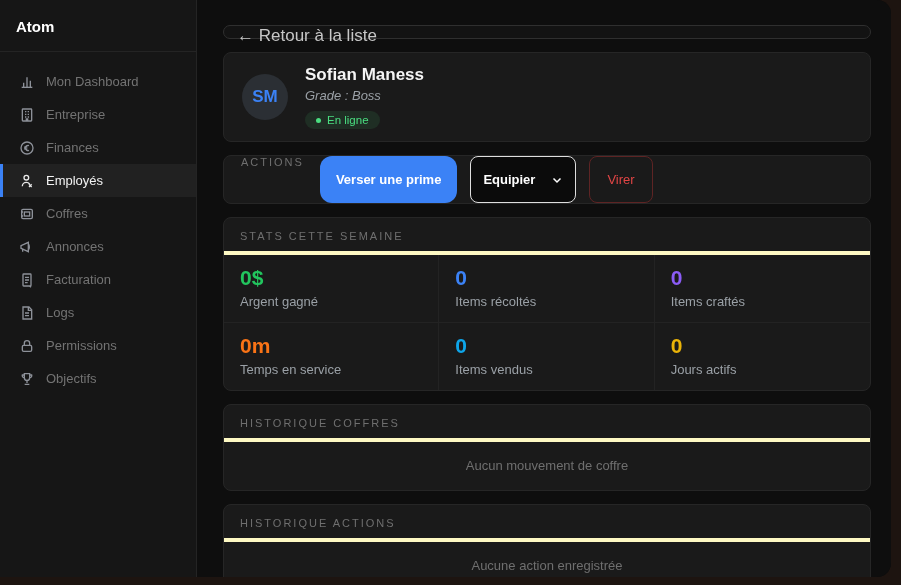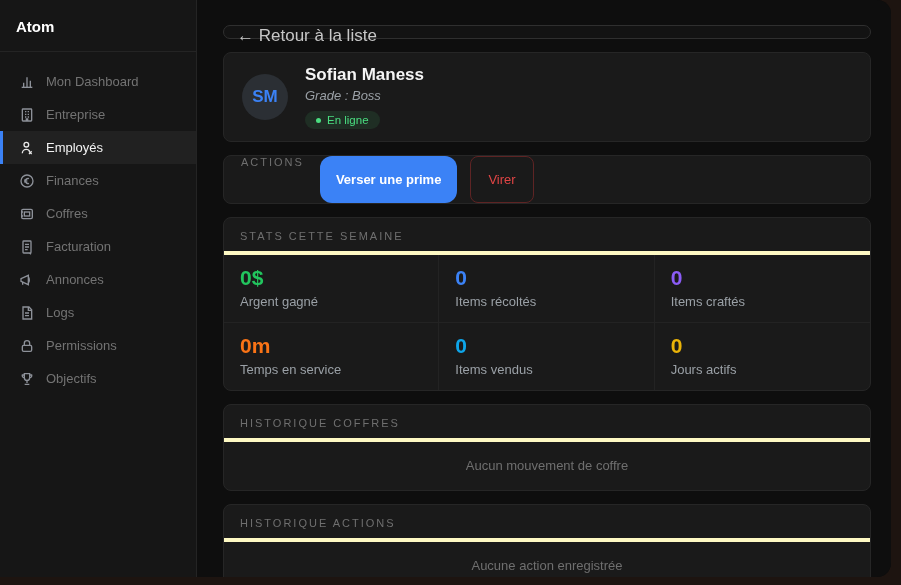--- a/index.html
+++ b/index.html
@@ -159,71 +159,71 @@
       <div class="nav-item">
         <span class="nav-icon">
           <svg viewBox="0 0 24 24" fill="none" stroke="currentColor" stroke-width="2">
               <rect x="5" y="3" width="14" height="18" rx="1"></rect>
               <path d="M9 7h2M13 7h2M9 11h2M13 11h2M9 15h2M13 15h2M11 21v-3h2v3"></path>
             </svg>
         </span>
         <span>Entreprise</span>
       </div>
 
+      <div class="nav-item">
+        <span class="nav-icon">
+          <svg viewBox="0 0 24 24" fill="none" stroke="currentColor" stroke-width="2">
+              <circle cx="12" cy="12" r="9"></circle>
+              <path d="M15 8.5A4 4 0 0 0 9.5 12 4 4 0 0 0 15 15.5M7.5 10.8h5M7.5 13.2h5"></path>
+            </svg>
+        </span>
+        <span>Finances</span>
+      </div>
+
       <div class="nav-item active">
         <span class="nav-icon">
           <svg viewBox="0 0 24 24" fill="none" stroke="currentColor" stroke-width="2">
               <circle cx="11" cy="7" r="3.5"></circle>
               <path d="M5 20c0-3.3 2.7-6 6-6 2 0 3.8 1 4.9 2.5"></path>
               <path d="M15 17l4 4M19 17l-4 4"></path>
             </svg>
         </span>
         <span>Employés</span>
       </div>
 
       <div class="nav-item">
         <span class="nav-icon">
           <svg viewBox="0 0 24 24" fill="none" stroke="currentColor" stroke-width="2">
-              <circle cx="12" cy="12" r="9"></circle>
-              <path d="M15 8.5A4 4 0 0 0 9.5 12 4 4 0 0 0 15 15.5M7.5 10.8h5M7.5 13.2h5"></path>
-            </svg>
-        </span>
-        <span>Finances</span>
-      </div>
-
-      <div class="nav-item">
-        <span class="nav-icon">
-          <svg viewBox="0 0 24 24" fill="none" stroke="currentColor" stroke-width="2">
               <rect x="4" y="5" width="16" height="14" rx="2"></rect>
               <rect x="8" y="9" width="8" height="6"></rect>
               <path d="M4 9h2M4 15h2"></path>
             </svg>
         </span>
         <span>Coffres</span>
       </div>
 
       <div class="nav-item">
         <span class="nav-icon">
           <svg viewBox="0 0 24 24" fill="none" stroke="currentColor" stroke-width="2">
-              <rect x="6" y="3" width="12" height="18" rx="1"></rect>
-              <path d="M9 8h6M9 12h6M9 16h4M16 21l2 2"></path>
-            </svg>
-        </span>
-        <span>Facturation</span>
-      </div>
-
-      <div class="nav-item">
-        <span class="nav-icon">
-          <svg viewBox="0 0 24 24" fill="none" stroke="currentColor" stroke-width="2">
               <path d="M3 10v4l11 5V5L3 10z"></path>
               <path d="M14 7.5c2 1 2 8 0 9"></path>
               <path d="M5.5 14.5V19"></path>
             </svg>
         </span>
         <span>Annonces</span>
+      </div>
+
+      <div class="nav-item">
+        <span class="nav-icon">
+          <svg viewBox="0 0 24 24" fill="none" stroke="currentColor" stroke-width="2">
+              <rect x="6" y="3" width="12" height="18" rx="1"></rect>
+              <path d="M9 8h6M9 12h6M9 16h4M16 21l2 2"></path>
+            </svg>
+        </span>
+        <span>Facturation</span>
       </div>
 
       <div class="nav-item">
         <span class="nav-icon">
           <svg viewBox="0 0 24 24" fill="none" stroke="currentColor" stroke-width="2">
               <path d="M6 3h9l4 4v14H6V3z"></path>
               <path d="M14 3v5h5M9 12h6M9 16h6"></path>
             </svg>
         </span>
         <span>Logs</span>
@@ -264,20 +264,28 @@
         <span class="status-badge">
           <span class="status-dot"></span>
           <span style="color: rgb(74, 222, 128);">En ligne</span>
         </span>
       </div>
     </section>
 
     <section class="card actions-card">
       <span class="section-label">ACTIONS</span>
       <button class="btn-primary">Verser une prime</button>
+      <div class="grade-select">
+        <span>Equipier</span>
+        <span class="chev">
+          <svg viewBox="0 0 24 24" fill="none" stroke="currentColor" stroke-width="3">
+              <path d="M5 9l7 7 7-7"></path>
+            </svg>
+        </span>
+      </div>
       <button class="btn-danger" style="color: rgb(224, 69, 69);">Virer</button>
     </section>
 
     <section class="card">
       <div class="card-header">
         <span class="section-label">STATS CETTE SEMAINE</span>
       </div>
       <div class="stats-grid">
         <div class="stat-cell">
           <div class="stat-value" style="color: rgb(34, 197, 94);">0$</div>

